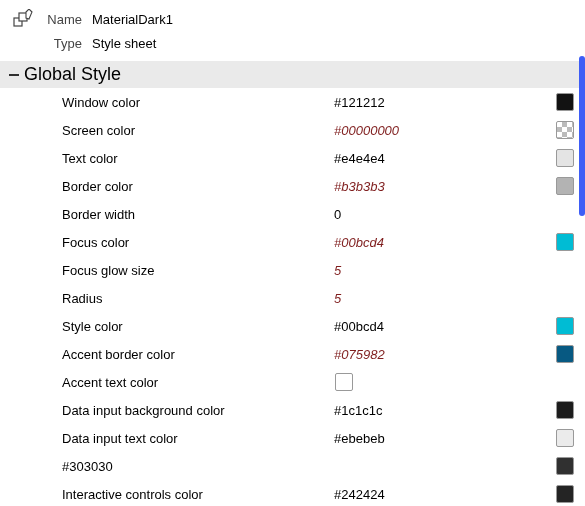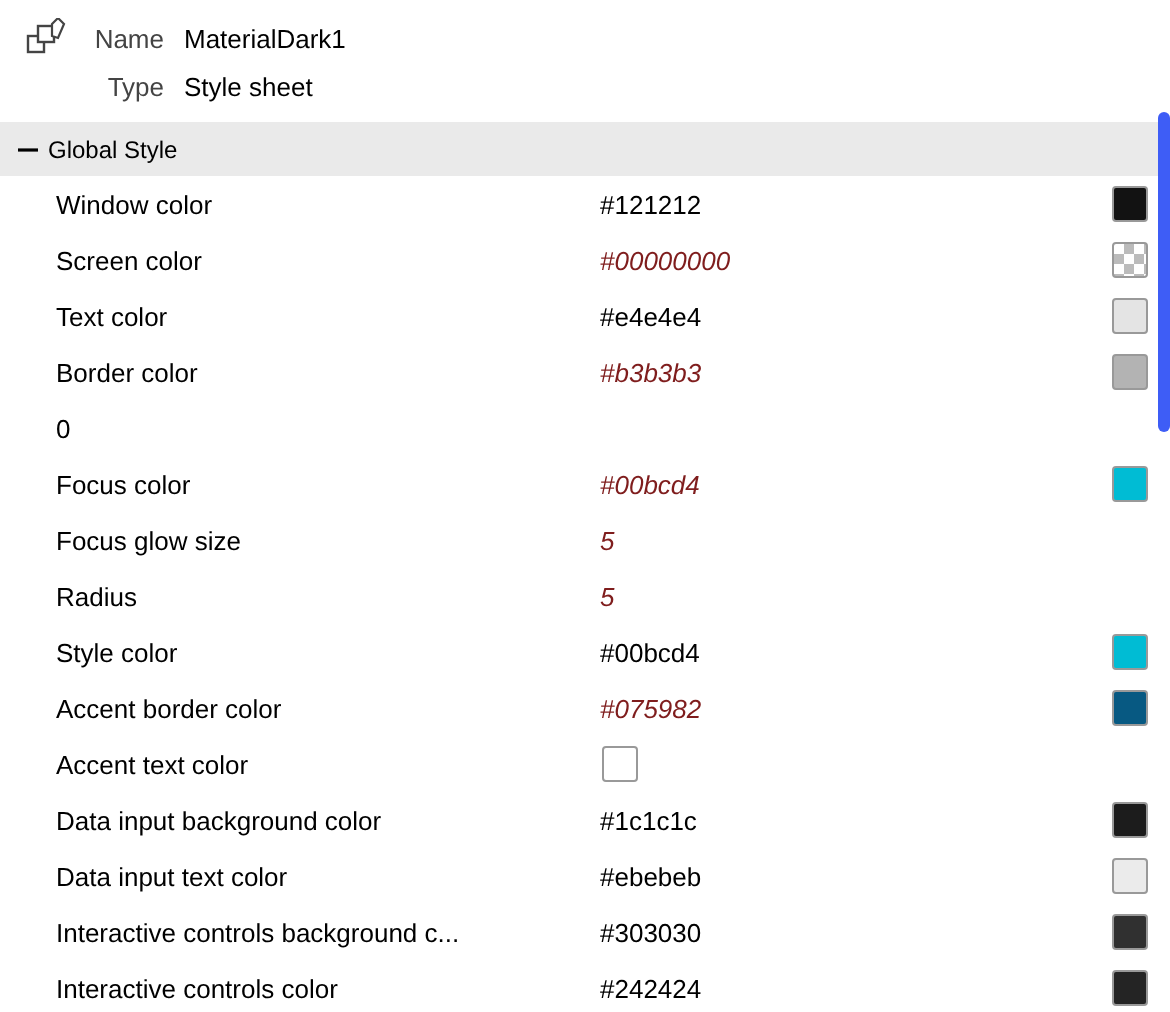--- a/index.html
+++ b/index.html
@@ -18,27 +18,28 @@
   .header-row { display: flex; align-items: center; height: 24px; }
   .header-icon { width: 38px; display: flex; justify-content: center; align-items: center; }
   .header-label { width: 50px; color: #444; text-align: right; padding-right: 10px; }
   .header-value { }
   .group-header {
     background: #eaeaea;
     height: 27px;
     display: flex;
     align-items: center;
     padding-left: 4px;
-    font-size: 12px;
+    font-size: 18px;
   }
   .minus-icon { width: 20px; display: flex; justify-content: center; color: #000; font-weight: bold; }
   .props-scroll {
     flex: 1;
     overflow: hidden;
     position: relative;
+    margin-left: 34px;
   }
   .prop-row {
     display: flex;
     align-items: center;
     height: 28px;
     padding-left: 28px;
   }
   .prop-label {
     width: 272px;
     white-space: nowrap;
@@ -137,20 +138,21 @@
         </div>
       </div>
       <div class="prop-row">
         <div class="prop-label">Border color</div>
         <div class="prop-value default">#b3b3b3</div>
         <div class="swatch-wrap">
           <div class="swatch" style="background: rgb(179, 179, 179);"></div>
         </div>
       </div>
       <div class="prop-row">
+        <div class="prop-label">Border width</div>
         <div class="prop-value">0</div>
         <div class="swatch-wrap"></div>
       </div>
       <div class="prop-row">
         <div class="prop-label">Focus color</div>
         <div class="prop-value default">#00bcd4</div>
         <div class="swatch-wrap">
           <div class="swatch" style="background: rgb(0, 188, 212);"></div>
         </div>
       </div>
@@ -192,21 +194,20 @@
         </div>
       </div>
       <div class="prop-row">
         <div class="prop-label">Data input text color</div>
         <div class="prop-value">#ebebeb</div>
         <div class="swatch-wrap">
           <div class="swatch" style="background: rgb(235, 235, 235);"></div>
         </div>
       </div>
       <div class="prop-row">
-        <div class="prop-label">Interactive controls background c...</div>
         <div class="prop-value">#303030</div>
         <div class="swatch-wrap">
           <div class="swatch" style="background: rgb(48, 48, 48);"></div>
         </div>
       </div>
       <div class="prop-row">
         <div class="prop-label">Interactive controls color</div>
         <div class="prop-value">#242424</div>
         <div class="swatch-wrap">
           <div class="swatch" style="background: rgb(36, 36, 36);"></div>

